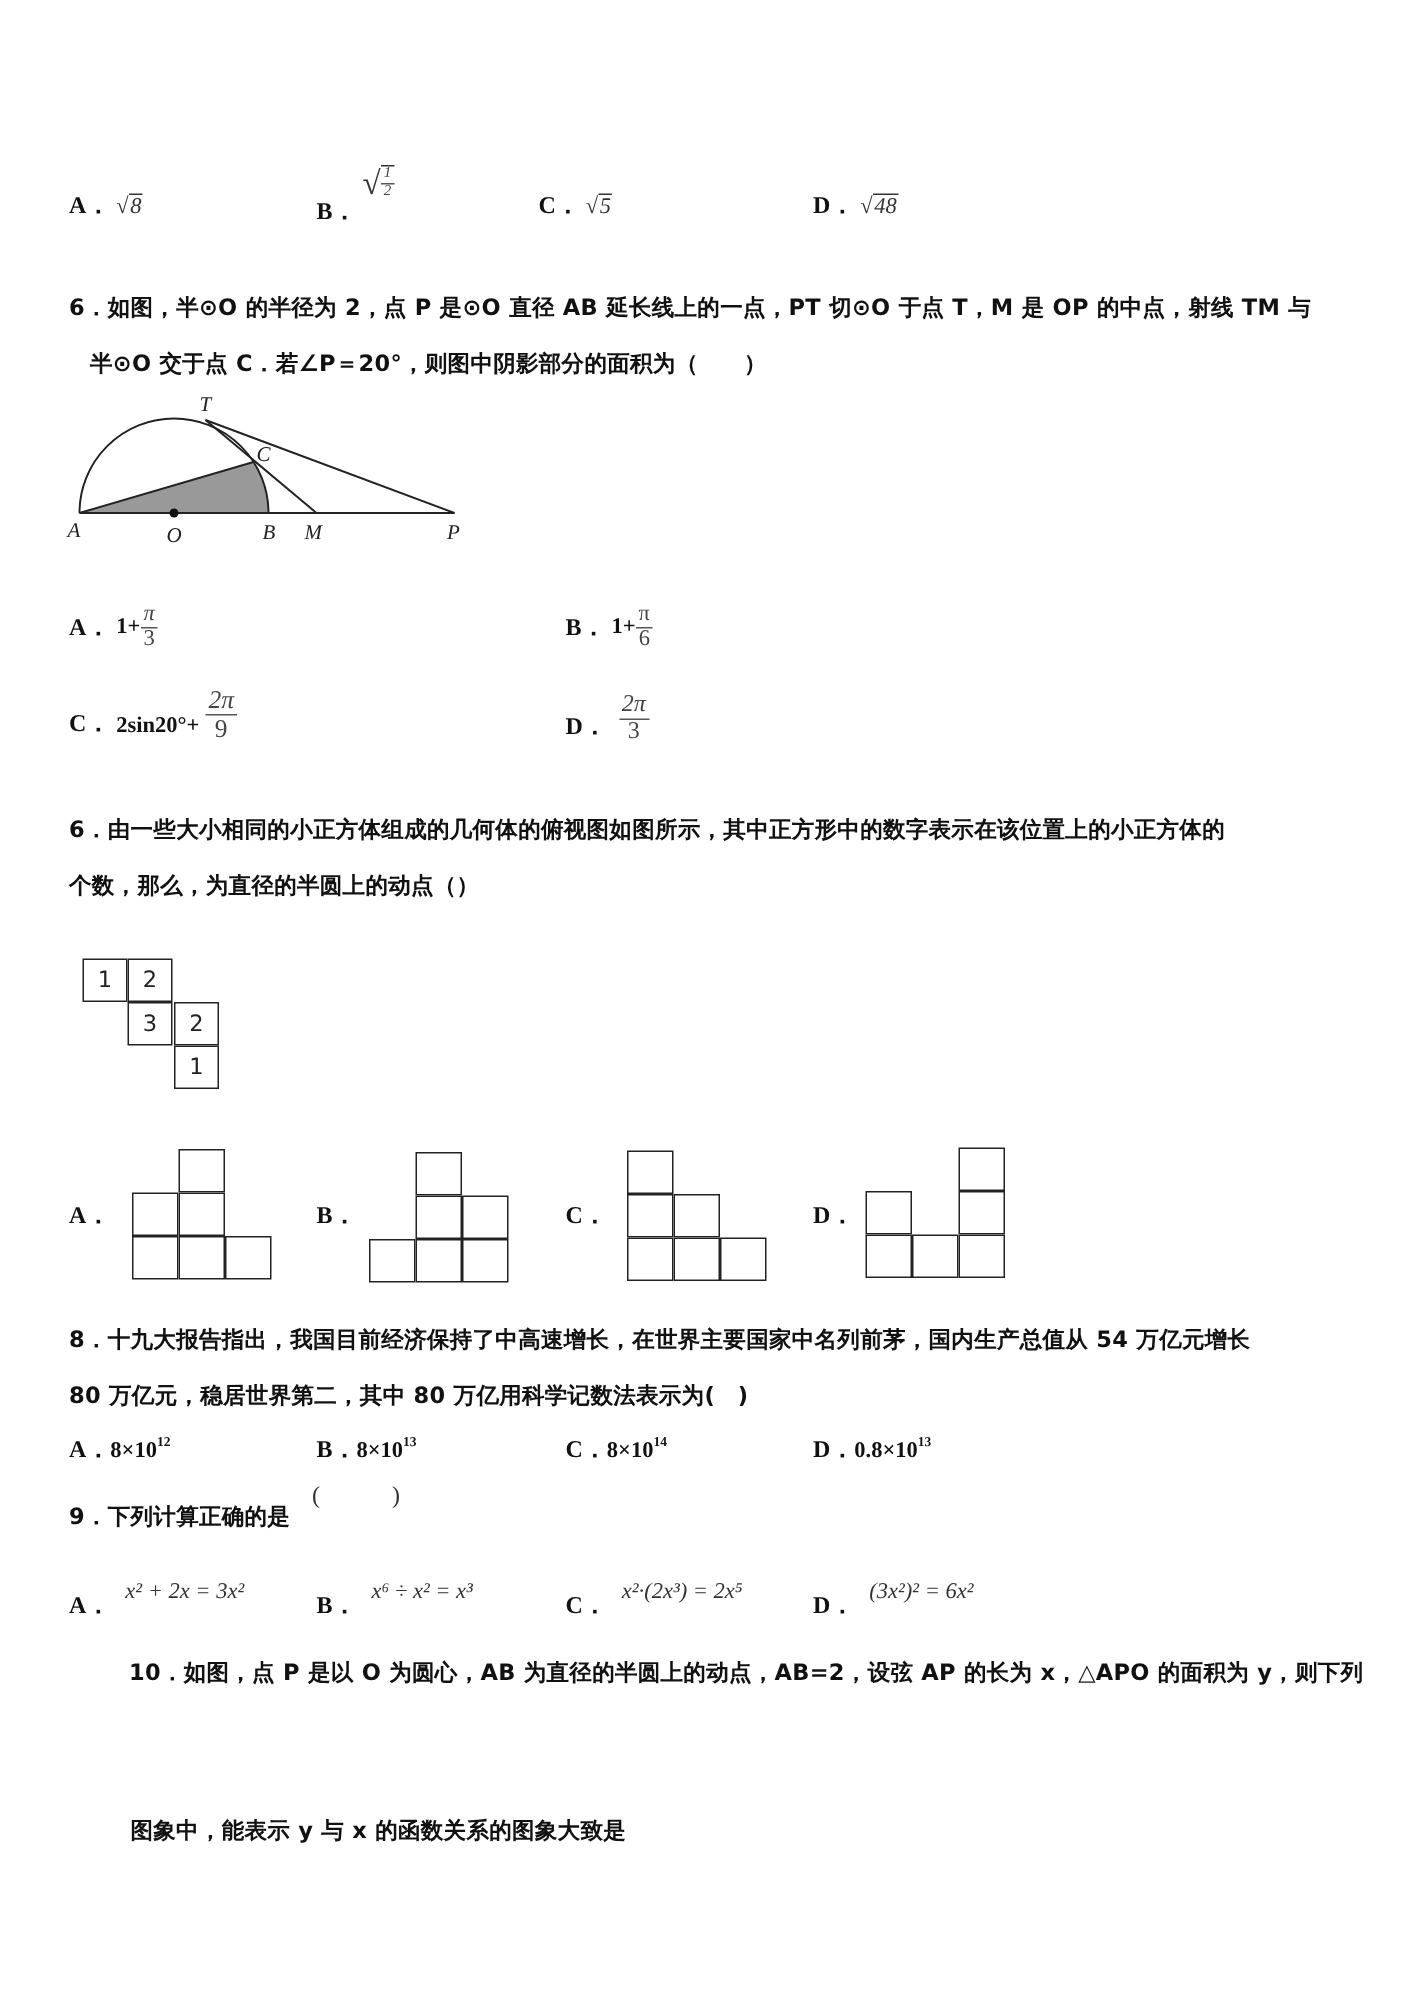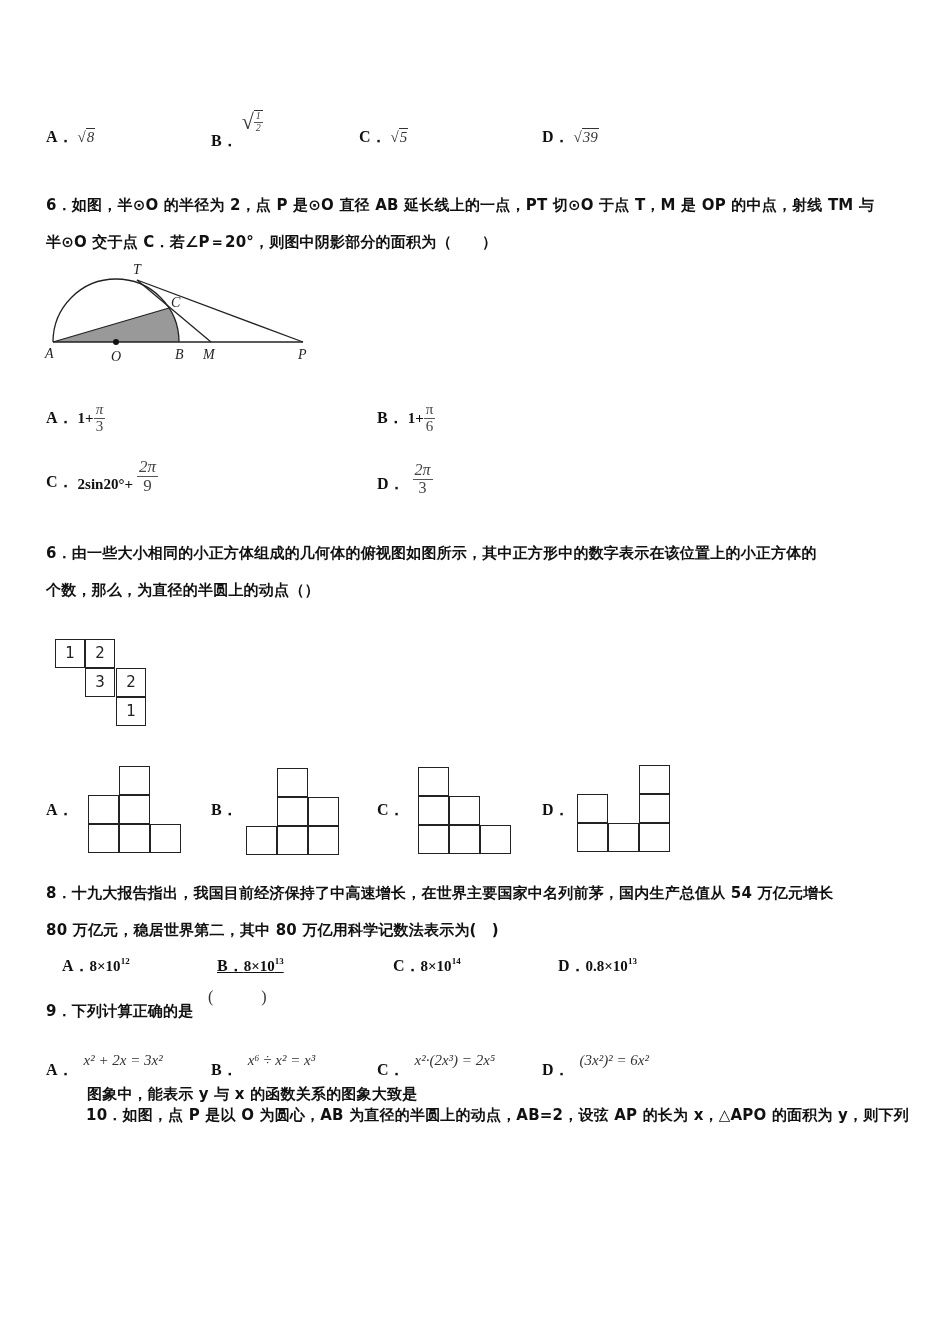--- a/index.html
+++ b/index.html
@@ -3,21 +3,21 @@
 <meta charset="utf-8">
 <style>
   html, body { margin:0; padding:0; background:#ffffff; }
   body { width:950px; height:1344px; position:relative; overflow:hidden;
          font-family:"Liberation Serif", "DejaVu Serif", serif; color:#111; }
   .abs { position:absolute; }
   .q { font-family:"DejaVu Sans", "Liberation Sans", sans-serif; font-weight:bold; font-size:15px; color:#111; white-space:nowrap; letter-spacing:0.2px; }
   .opt-label { font-family:"Liberation Serif", serif; font-weight:bold; font-size:16px; }
   .math { font-family:"Liberation Serif", "DejaVu Serif", serif; font-style:italic; font-size:15px; color:#333; }
   .mathn { font-family:"Liberation Serif", "DejaVu Serif", serif; font-size:15px; color:#333; }
-  .bold { font-weight:bold; font-family:"Liberation Serif", serif; font-size:15px;margin-left:16px; }
+  .bold { font-weight:bold; font-family:"Liberation Serif", serif; font-size:15px; }
   .frac { display:inline-flex; flex-direction:column; align-items:center; vertical-align:middle; font-family:"Liberation Serif", serif; font-size:15px; color:#444; line-height:1.05; }
   .frac .num { border-bottom:1px solid #555; padding:0 2px; }
   .frac .den { padding:0 2px; }
   .sqrt { font-family:"Liberation Serif", serif; color:#333; font-size:15px; }
   .sqrt .rad { border-top:1px solid #333; font-style:italic; padding:0 1px; }
   sup { font-size:9px; vertical-align:7px; }
   .grid-cell { position:absolute; width:30px; height:29px; border:1.5px solid #222; box-sizing:border-box; text-align:center; line-height:27px; font-family:"DejaVu Sans", sans-serif; font-size:15px; color:#222; background:#fff; }
   .cube { position:absolute; width:31px; height:29px; border:1.5px solid #222; box-sizing:border-box; background:#fff; }
 </style>
 </head>
@@ -37,26 +37,26 @@
         <span class="den">2</span>
       </span>
     </span>
   </div>
   <div class="abs" style="left:359px;top:127px;">
     <span class="opt-label">C．</span>
     <span class="sqrt">√<span class="rad">5</span></span>
   </div>
   <div class="abs" style="left:542px;top:127px;">
     <span class="opt-label">D．</span>
-    <span class="sqrt">√<span class="rad">39</span></span>
+    <span class="sqrt">√<span class="rad">48</span></span>
   </div>
 </div>
 
 <div class="abs q" style="left:46px;top:196px;">6．如图，半⊙O 的半径为 2，点 P 是⊙O 直径 AB 延长线上的一点，PT 切⊙O 于点 T，M 是 OP 的中点，射线 TM 与</div>
-<div class="abs q" style="left:46px;top:233px;text-align:right;">半⊙O 交于点 C．若∠P＝20°，则图中阴影部分的面积为（　　）</div>
+<div class="abs q" style="left:60px;top:233px;text-align:right;">半⊙O 交于点 C．若∠P＝20°，则图中阴影部分的面积为（　　）</div>
 
 <svg class="abs" style="left:40px;top:255px;" width="290" height="115">
 
   <path d="M 13 87 L 129 53 A 63 63 0 0 1 139 87 Z" fill="#999" stroke="none"></path>
 
   <line x1="13" y1="87" x2="263" y2="87" stroke="#222" stroke-width="1.3"></line>
 
   <path d="M 13 87 A 63 63 0 0 1 139 87" fill="none" stroke="#222" stroke-width="1.3"></path>
 
   <line x1="97" y1="25" x2="263" y2="87" stroke="#222" stroke-width="1.3"></line>
@@ -162,21 +162,21 @@
   <div class="cube" style="left:62px;top:58px;"></div>
 </div>
 
 <div class="abs q" style="left:46px;top:884px;">8．十九大报告指出，我国目前经济保持了中高速增长，在世界主要国家中名列前茅，国内生产总值从 54 万亿元增长</div>
 <div class="abs q" style="left:46px;top:921px;">80 万亿元，稳居世界第二，其中 80 万亿用科学记数法表示为(　)</div>
 
 <div>
   <div class="abs bold" style="left:46px;top:956px;">
     <span class="opt-label">A．</span><span>8×10</span><sup>12</sup>
   </div>
-  <div class="abs bold" style="left:201px;top:956px;text-decoration:underline;">
+  <div class="abs bold" style="left:211px;top:956px;">
     <span class="opt-label">B．</span><span>8×10</span><sup>13</sup>
   </div>
   <div class="abs bold" style="left:377px;top:956px;">
     <span class="opt-label">C．</span><span>8×10</span><sup>14</sup>
   </div>
   <div class="abs bold" style="left:542px;top:956px;">
     <span class="opt-label">D．</span><span>0.8×10</span><sup>13</sup>
   </div>
 </div>
 
@@ -196,13 +196,13 @@
     <span class="opt-label" style="position:relative;top:10px;">C．</span>
     <span class="math" style="margin-left:6px;">x²·(2x³) = 2x⁵</span>
   </div>
   <div class="abs" style="left:542px;top:1050px;">
     <span class="opt-label" style="position:relative;top:10px;">D．</span>
     <span class="math" style="margin-left:6px;">(3x²)² = 6x²</span>
   </div>
 </div>
 
 <div class="abs q" style="left:46px;top:1106px;margin-left:40px;">10．如图，点 P 是以 O 为圆心，AB 为直径的半圆上的动点，AB=2，设弦 AP 的长为 x，△APO 的面积为 y，则下列</div>
-<div class="abs q" style="left:46px;top:1085px;padding-left:41px;">图象中，能表示 y 与 x 的函数关系的图象大致是</div>
+<div class="abs q" style="left:46px;top:1211px;padding-left:41px;">图象中，能表示 y 与 x 的函数关系的图象大致是</div>
 
 </body></html>

